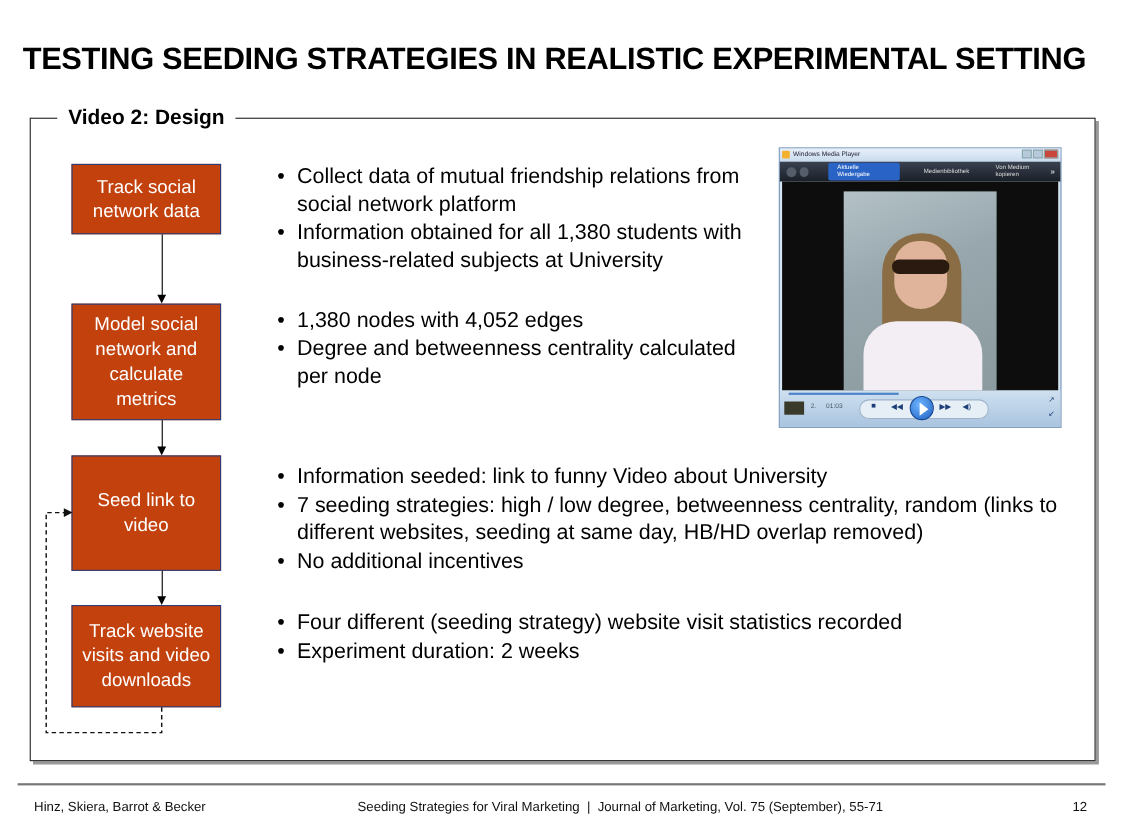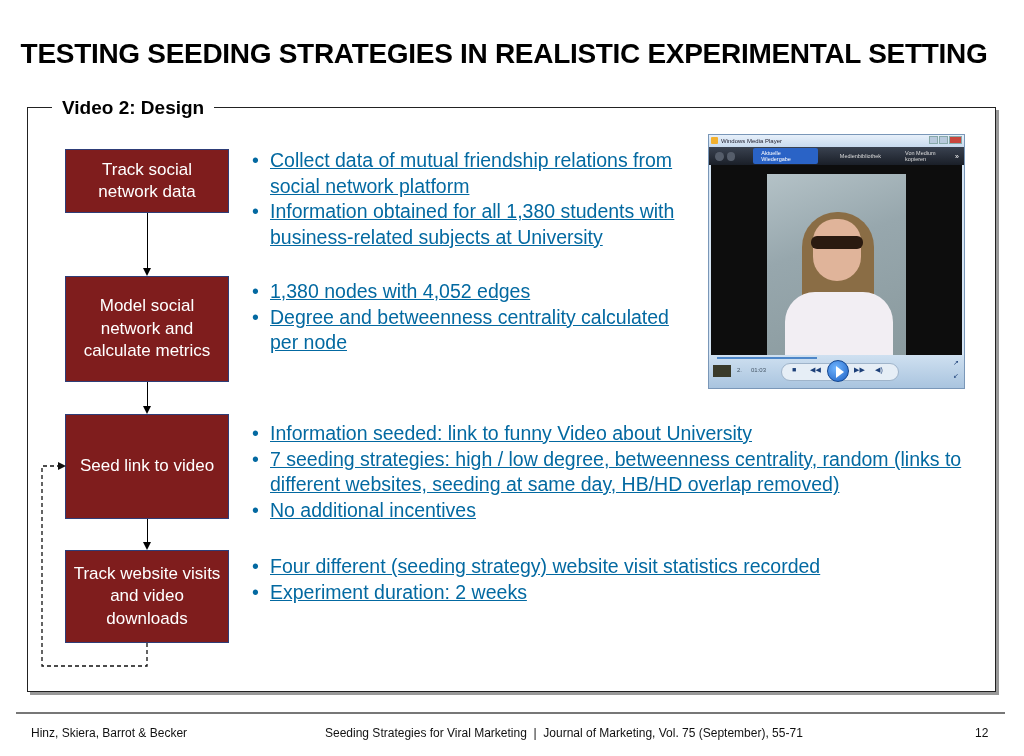--- a/index.html
+++ b/index.html
@@ -15,34 +15,34 @@
     position: absolute; left: 27px; top: 107px; width: 969px; height: 585px;
     border: 1.5px solid #222; box-shadow: 3px 3px 0 #999;
     background: #fff;
   }
   .frame-label {
     position: absolute; left: 52px; top: 97px; padding: 0 10px;
     background: #fff; font-size: 19px; font-weight: bold; color: #000;
   }
 
   .step {
-    position: absolute; left: 65px; width: 164px;
-    background: #7f1d1d; border: 1px solid #2e3d77;
+    position: absolute; left: 65px; width: 136px;
+    background: #c2410c; border: 1px solid #2e3d77;
     color: #ffffff; font-size: 17px; line-height: 22.5px; text-align: center;
     display: flex; align-items: center; justify-content: center; padding: 0 6px;
   }
 
   .arrow-v { position: absolute; left: 146.5px; width: 1.5px; background: #000; }
   .arrow-head {
     position: absolute; width: 0; height: 0;
     border-left: 4.5px solid transparent; border-right: 4.5px solid transparent;
     border-top: 8px solid #000;
   }
 
-  .bullets { position: absolute; left: 252px; font-size: 19.5px; line-height: 25.5px; color: #0369a1; text-decoration: underline; }
+  .bullets { position: absolute; left: 252px; font-size: 19.5px; line-height: 25.5px; color: #000000; }
   .bullets li { list-style: none; position: relative; padding-left: 18px; }
   .bullets li::before { content: "•"; position: absolute; left: 0; top: 0; }
 
   .wmp {
     position: absolute; left: 708px; top: 134px; width: 257px; height: 255px;
     border: 1px solid #7a97b8; background: #d6e5f4;
   }
   .wmp-titlebar {
     height: 12px; background: linear-gradient(#e7f0fa, #c8daee);
     font-size: 6px; line-height: 12px; color: #223; padding-left: 12px; position: relative;

